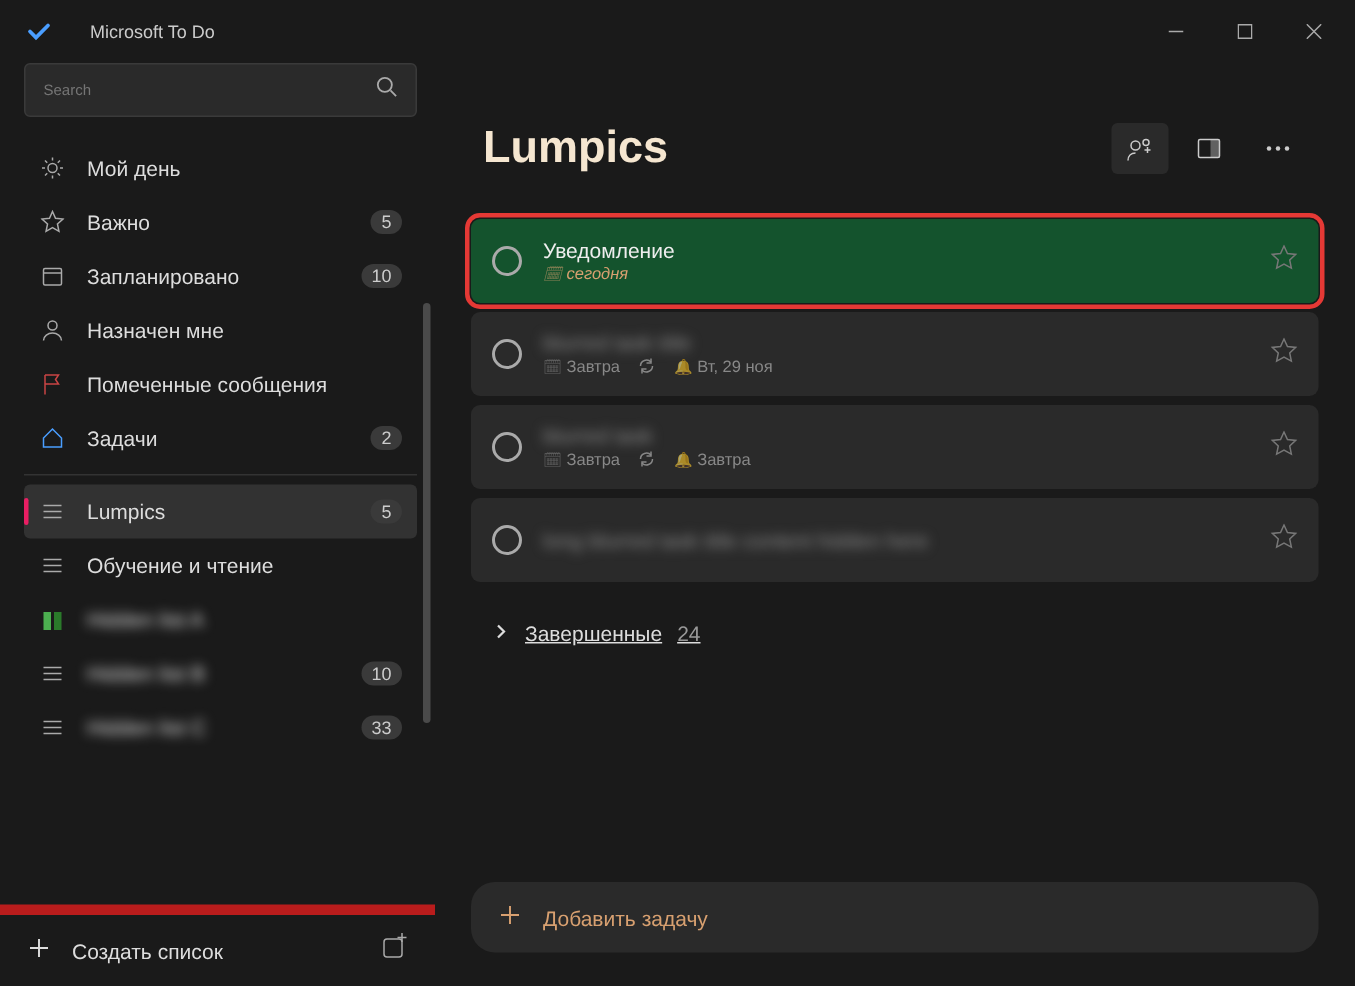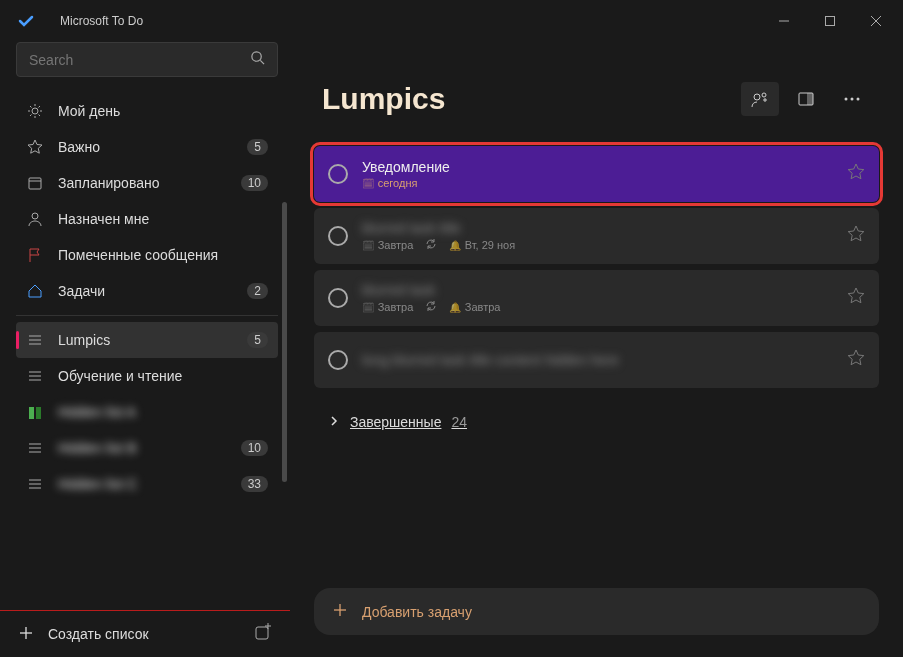--- a/index.html
+++ b/index.html
@@ -17,65 +17,65 @@
 .sidebar-scroll { flex: 1; overflow-y: auto; padding: 0 12px 0 16px; }
 
 .profile { display: flex; align-items: center; gap: 12px; padding: 12px 4px 16px 4px; }
 .avatar { width: 42px; height: 42px; border-radius: 50%; background: #e91e63; color: #fff; display: flex; align-items: center; justify-content: center; font-size: 15px; font-weight: 500; }
 .profile-info { display: flex; flex-direction: column; }
 .profile-name { font-size: 15px; font-weight: 600; color: #fff; }
 .profile-email { font-size: 11px; color: #666; filter: blur(3px); display: flex; align-items: center; gap: 6px; }
 .profile-email::after { content: "‹"; transform: rotate(-90deg); display: inline-block; filter: none; }
 
 .search-box { display: flex; align-items: center; background: #2a2a2a; border: 1px solid #3a3a3a; border-radius: 4px; padding: 7px 12px; margin-bottom: 16px; }
-.search-box input { flex: 1; background: none; border: none; outline: none; color: #0ea5e9; font-size: 14px; }
+.search-box input { flex: 1; background: none; border: none; outline: none; color: #0ea5e9; font-size: 10px; }
 .search-box .search-ico { color: #aaa; }
 
 .nav-item { display: flex; align-items: flex-end; gap: 14px; padding: 10px 10px; border-radius: 4px; font-size: 14px; cursor: pointer; color: #ddd; position: relative; }
 .nav-item.selected { background: #323232; }
 .nav-item.selected::before { content: ""; position: absolute; left: 0; top: 9px; bottom: 9px; width: 3px; background: #e91e63; border-radius: 2px; }
 .nav-item .icon-slot { width: 18px; display: flex; align-items: center; justify-content: center; color: #aaa; }
 .nav-item .label { flex: 1; }
 .nav-item .label.blurred { filter: blur(4px); }
 .nav-item .count { background: #3a3a3a; border-radius: 10px; min-width: 20px; padding: 1px 7px; font-size: 12px; text-align: center; color: #ccc; }
 
 .nav-divider { height: 1px; background: #333; margin: 6px 0; }
 
 .sidebar-scrollbar { position: absolute; right: 3px; top: 160px; width: 5px; height: 280px; background: #4a4a4a; border-radius: 3px; }
 
-.sidebar-bottom { display: flex; align-items: center; padding: 12px 18px; gap: 14px; border-top: 1px solid #b91c1c; }
+.sidebar-bottom { display: flex; align-items: center; padding: 12px 18px; gap: 14px; border-top: 7px solid #b91c1c; }
 .sidebar-bottom .new-list { flex: 1; display: flex; align-items: center; gap: 14px; font-size: 14px; color: #ddd; cursor: pointer; }
 .sidebar-bottom .new-group { color: #aaa; cursor: pointer; }
 
 .main { flex: 1; display: flex; flex-direction: column; padding: 0 24px 0 24px; position: relative; }
 .main-header { display: flex; align-items: center; padding: 40px 8px 30px 8px; }
 .main-header h1 { flex: 1; font-size: 30px; font-weight: 600; color: #f5e6d0; }
 .header-actions { display: flex; align-items: center; gap: 8px; }
 .header-btn { width: 38px; height: 34px; display: flex; align-items: center; justify-content: center; color: #ccc; cursor: pointer; border-radius: 4px; }
 .header-btn.dark { background: #2a2a2a; }
 
 .tasks { display: flex; flex-direction: column; gap: 6px; }
 .task-row { display: flex; align-items: center; gap: 14px; background: #2a2a2a; border-radius: 6px; padding: 8px 14px; min-height: 56px; position: relative; }
-.task-row.highlighted { outline: 3px solid #e53935; outline-offset: 1px; background: #4c1d95; }
+.task-row.highlighted { outline: 3px solid #e53935; outline-offset: 1px; background: #14532d; }
 .task-bullet { width: 20px; height: 20px; border: 2px solid #aaa; border-radius: 50%; flex-shrink: 0; cursor: pointer; }
 .task-content { display: flex; flex-direction: column; flex: 1; gap: 2px; }
 .task-title { font-size: 14px; color: #eee; }
 .task-title.blurred { filter: blur(4px); color: #888; }
 .task-meta { display: flex; align-items: center; gap: 12px; font-size: 11px; color: #888; }
 .task-meta .cal::before { content: "🗓"; font-size: 10px; margin-right: 3px; opacity: 0.6; }
 .task-meta .repeat { color: #888; }
 .task-meta .bell::before { content: "🔔"; font-size: 10px; margin-right: 3px; opacity: 0.6; }
 .task-star { color: #777; cursor: pointer; }
 
 .completed-row { display: flex; align-items: center; gap: 10px; padding: 12px 14px; font-size: 14px; color: #ddd; cursor: pointer; margin-top: 8px; text-decoration: underline; }
 .completed-row .count { color: #999; }
 
 .add-task { position: absolute; bottom: 22px; left: 24px; right: 24px; display: flex; align-items: center; gap: 14px; background: #2a2a2a; border-radius: 16px; padding: 14px 18px; font-size: 14px; color: #c99; cursor: text; }
 
-.accent { color: #d8a070; }
+.accent { color: #d8a070; font-style: italic; }
 </style>
 </head>
 <body>
 
 <div class="titlebar">
   <span class="app-icon">
     <svg width="16" height="16" viewBox="0 0 16 16">
         <path d="M2 8 L6 12 L14 4" stroke="#4a9eff" stroke-width="2.5" fill="none" stroke-linecap="round"></path>
       </svg>
   </span>

